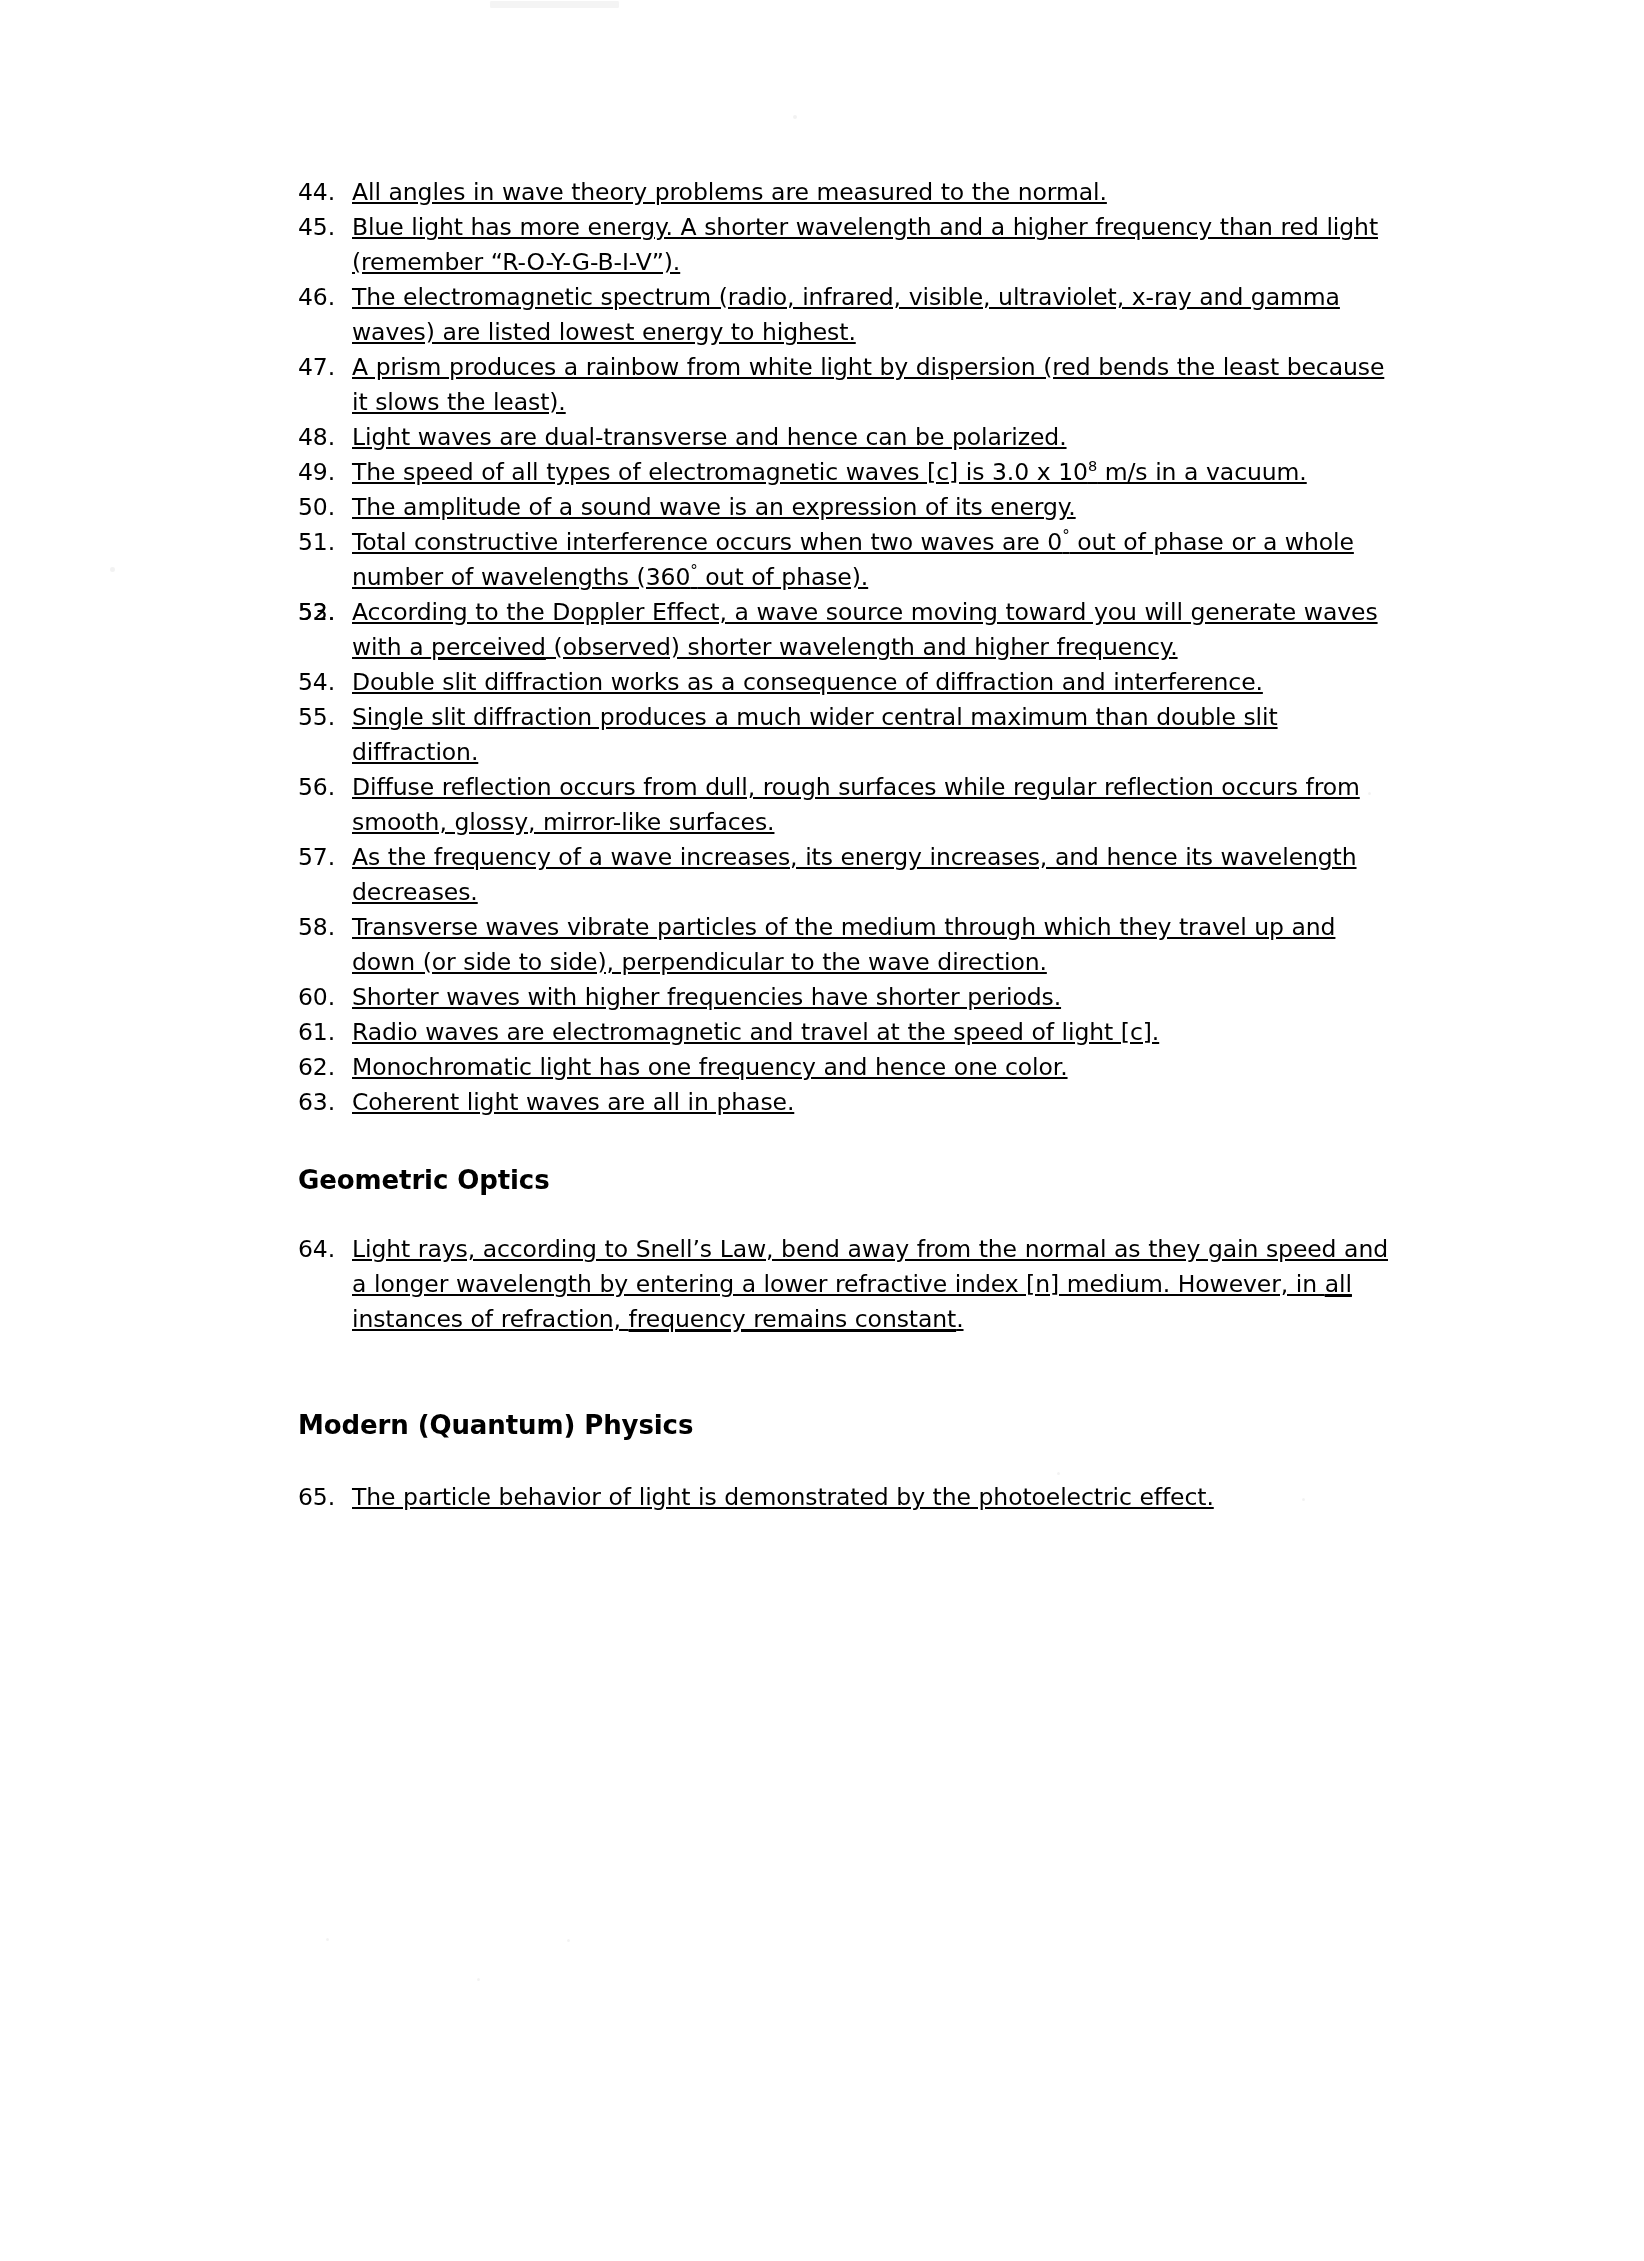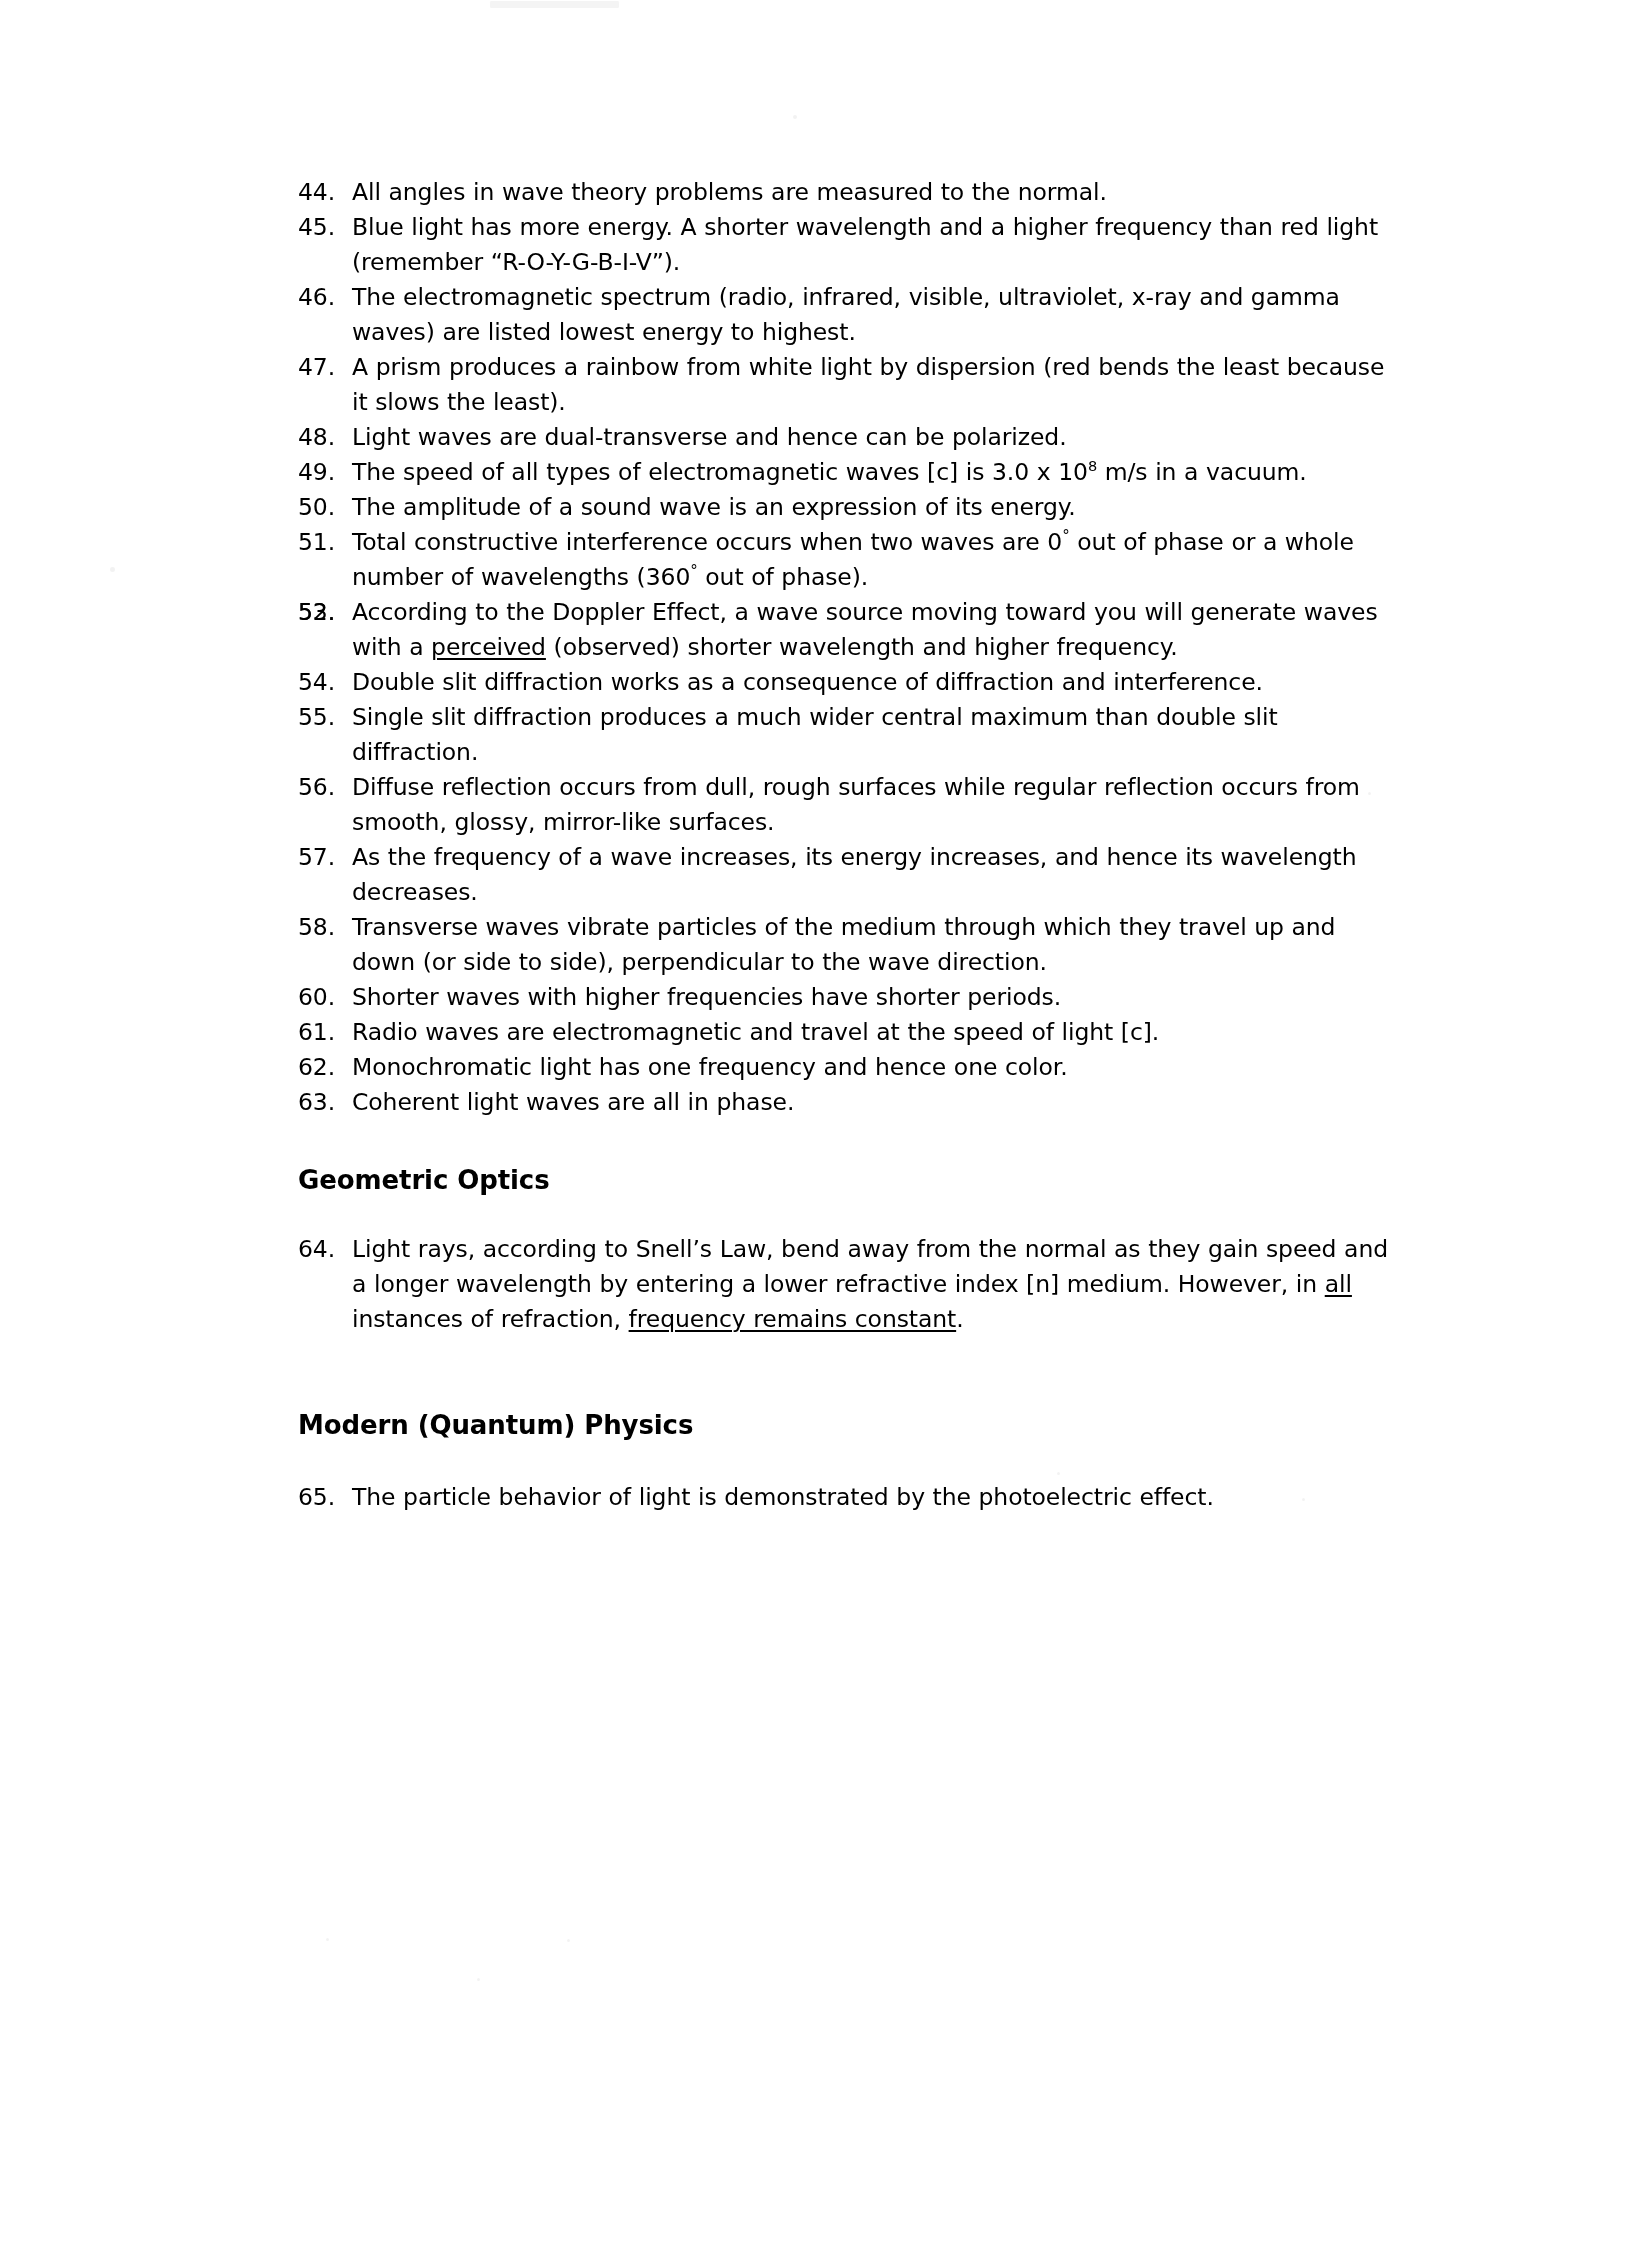--- a/index.html
+++ b/index.html
@@ -43,20 +43,21 @@
     padding: 0;
   }
   ol.facts > li {
     position: relative;
     padding-left: 54px;
     font-size: 23.5px;
     line-height: 35px;
     letter-spacing: -0.1px;
     word-spacing: 0.3px;
     margin: 0;
+    text-decoration: underline;
   }
   ol.facts > li > .num {
     position: absolute;
     left: 0;
     top: 0;
     width: 49px;
     text-align: left;
     font-size: 23.5px;
     line-height: 35px;
   }

